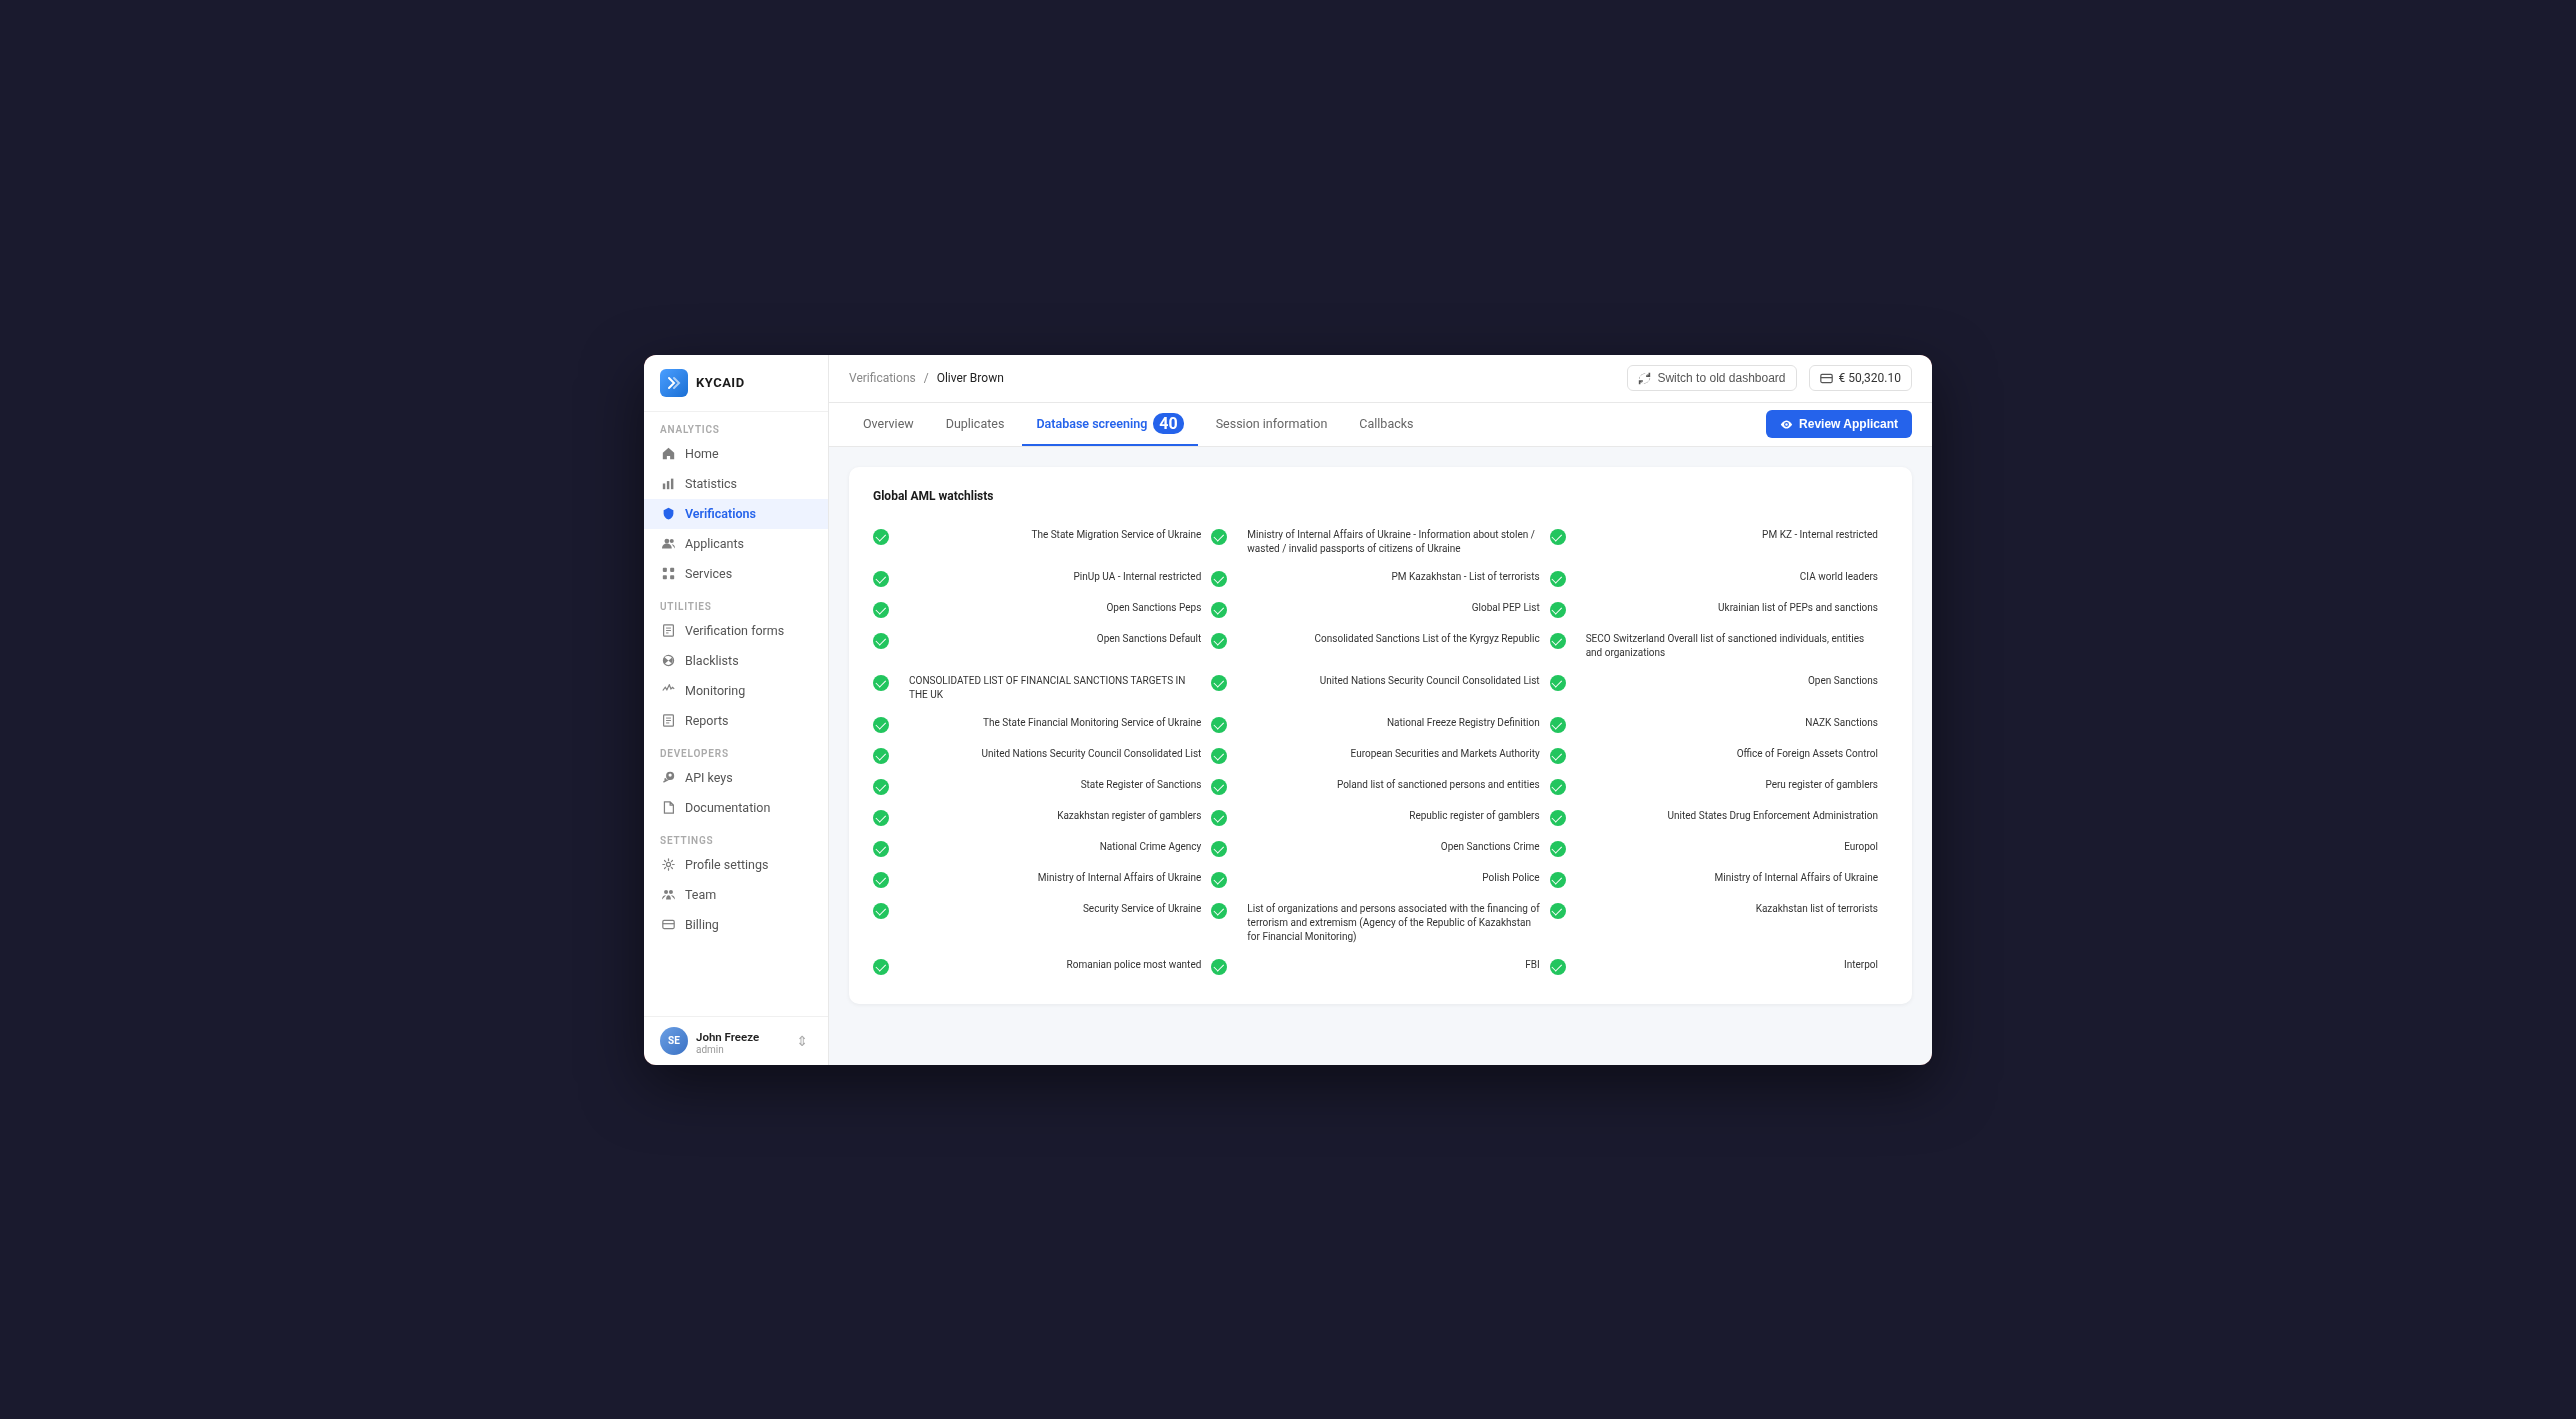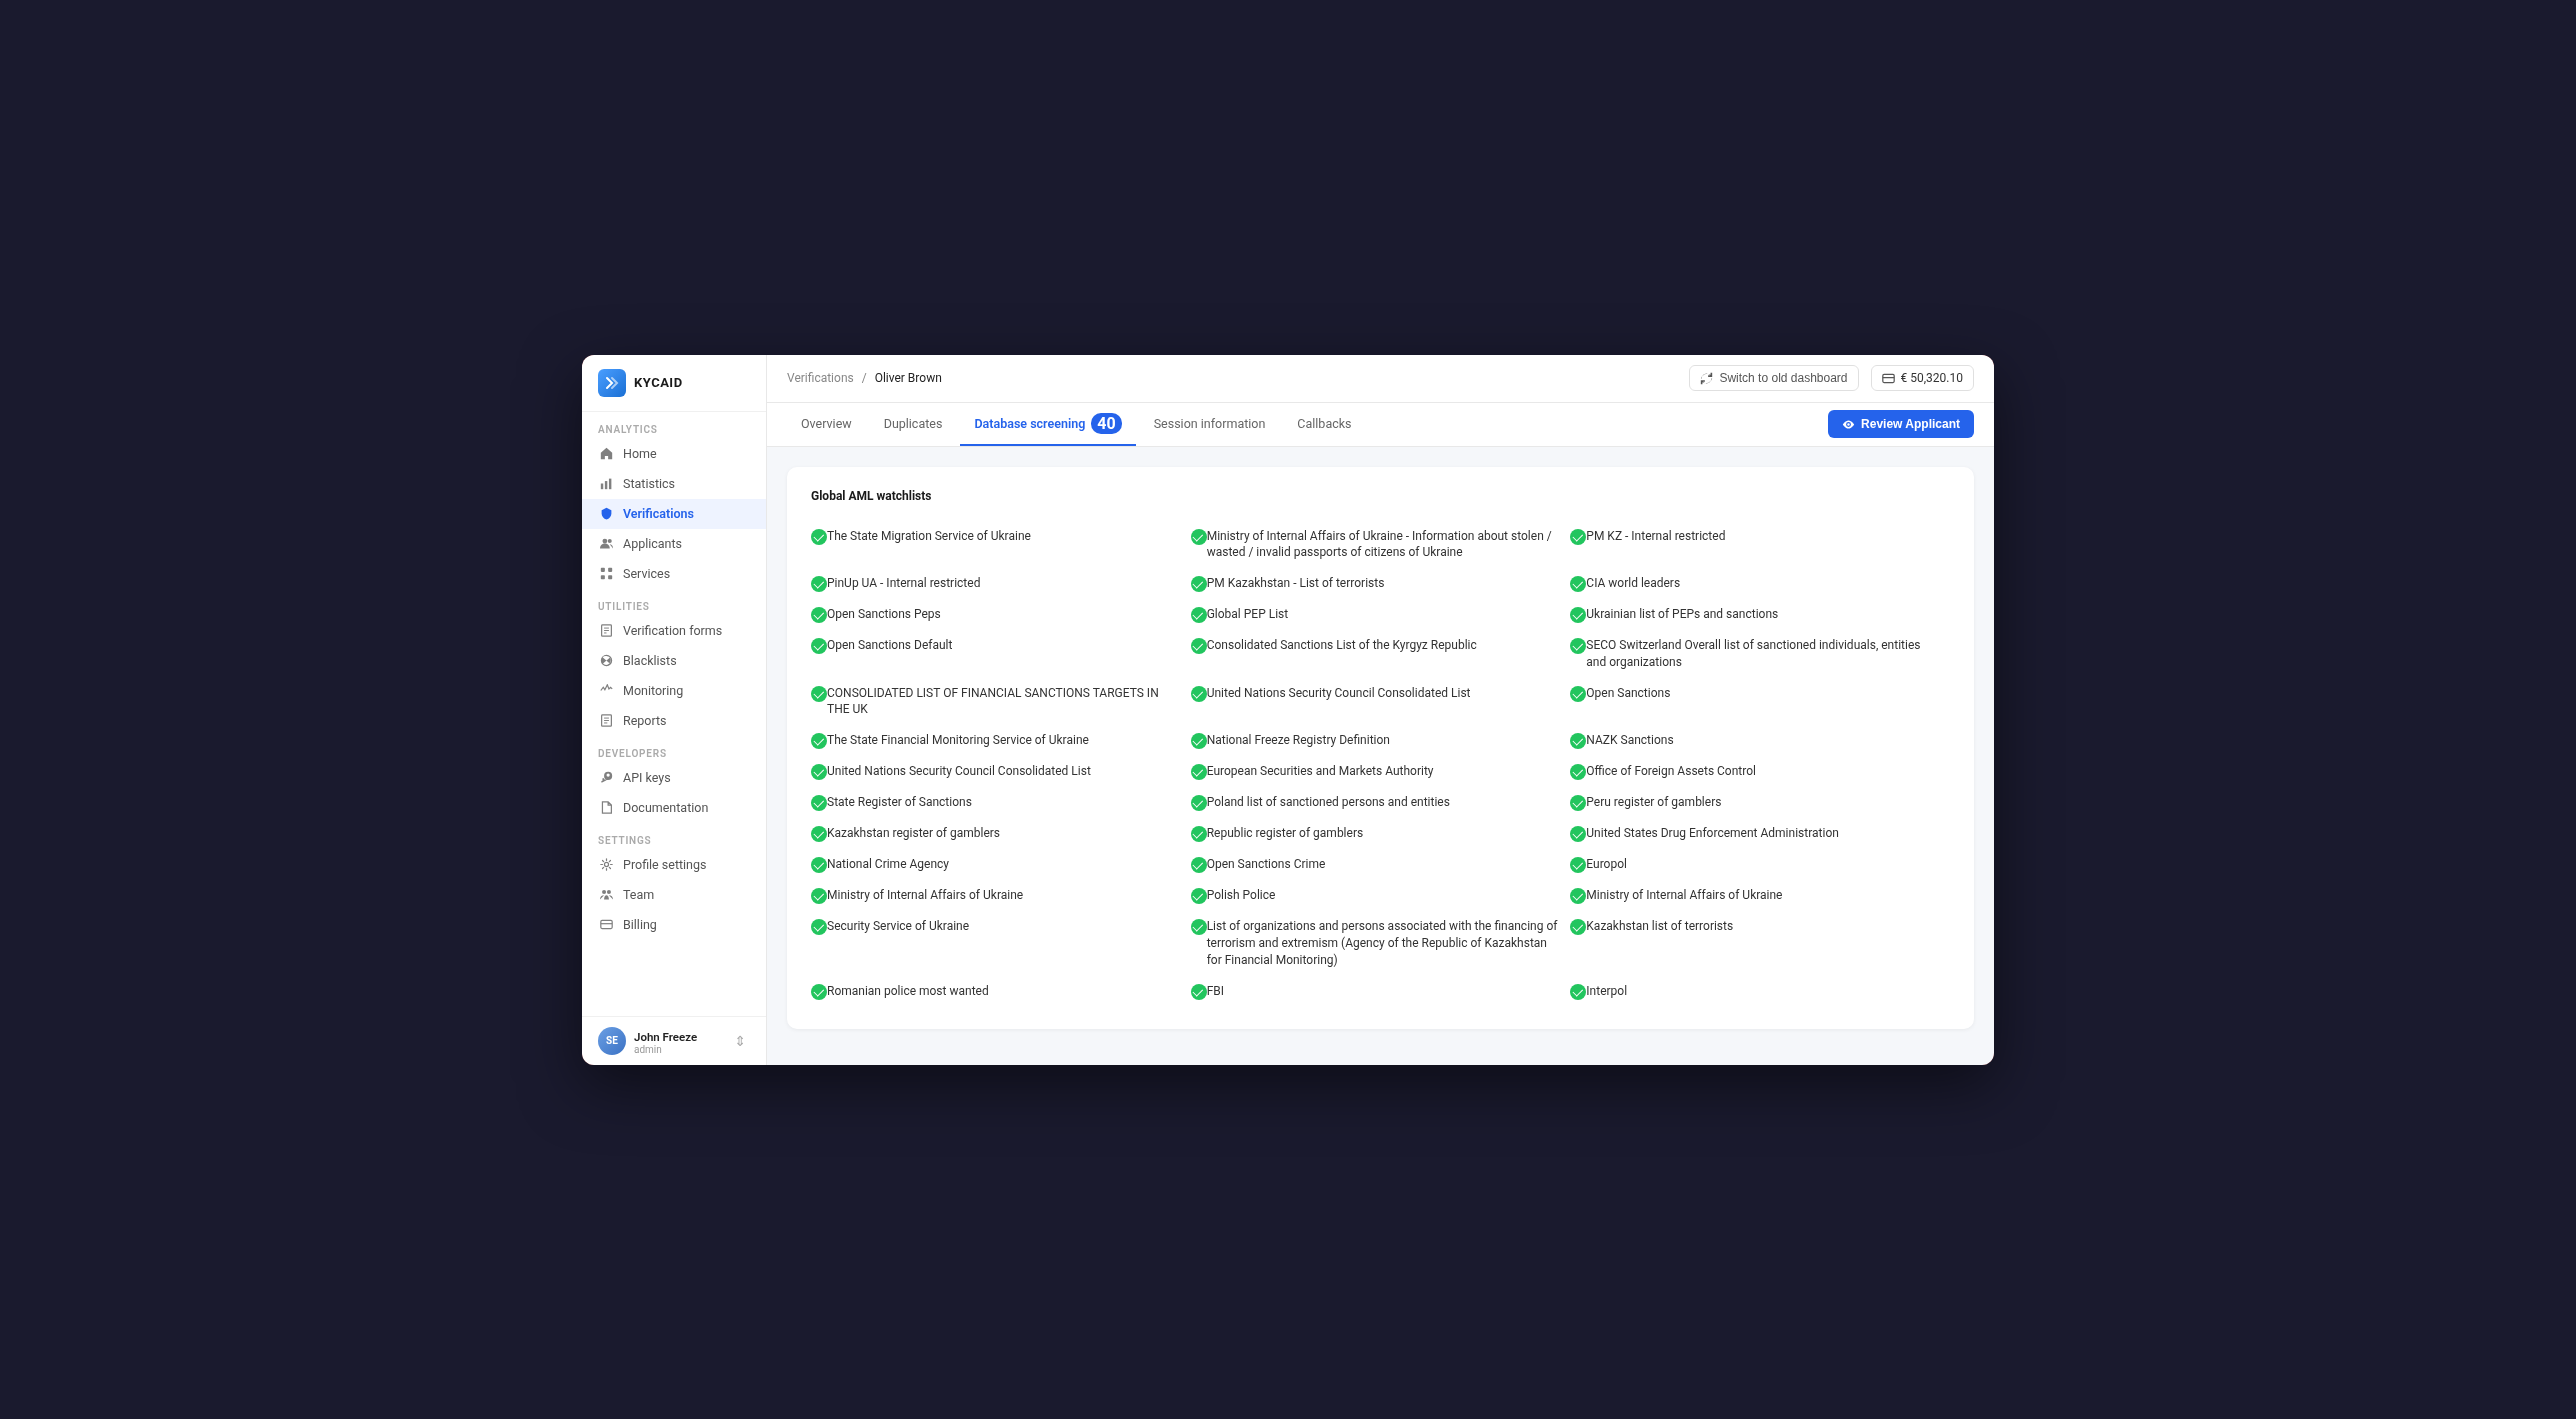--- a/index.html
+++ b/index.html
@@ -6,21 +6,21 @@
     body {
       background: #1a1a2e;
       font-family: -apple-system, BlinkMacSystemFont, 'Segoe UI', Roboto, sans-serif;
       display: flex;
       align-items: center;
       justify-content: center;
       min-height: 100vh;
       padding: 20px;
     }
     .app-window {
-      width: 1412px;
+      width: 1288px;
       height: 710px;
       background: #7f1d1d;
       border-radius: 12px;
       overflow: hidden;
       display: flex;
       box-shadow: 0 20px 60px rgba(0,0,0,0.5);
     }
     
     .sidebar {
       width: 185px;
@@ -244,25 +244,26 @@
       margin-bottom: 18px;
     }
     .watchlist-grid {
       display: grid;
       grid-template-columns: 1fr 1fr 1fr;
       gap: 0;
     }
     .watchlist-item {
       display: flex;
       align-items: flex-start;
-      gap: 0;
+      gap: 20px;
       padding: 7px 10px 7px 0;
-      font-size: 12px;
+      font-size: 10px;
       color: #333;
       line-height: 1.4;
+      justify-content: space-between;
     }
     .check-icon {
       width: 16px;
       height: 16px;
       min-width: 16px;
       border-radius: 50%;
       background: #22c55e;
       display: flex;
       align-items: center;
       justify-content: center;

